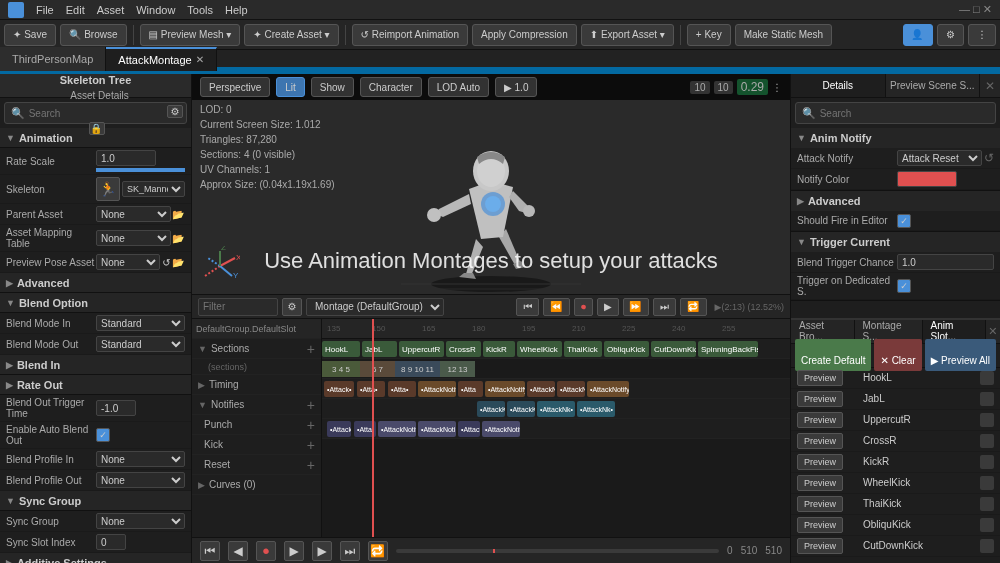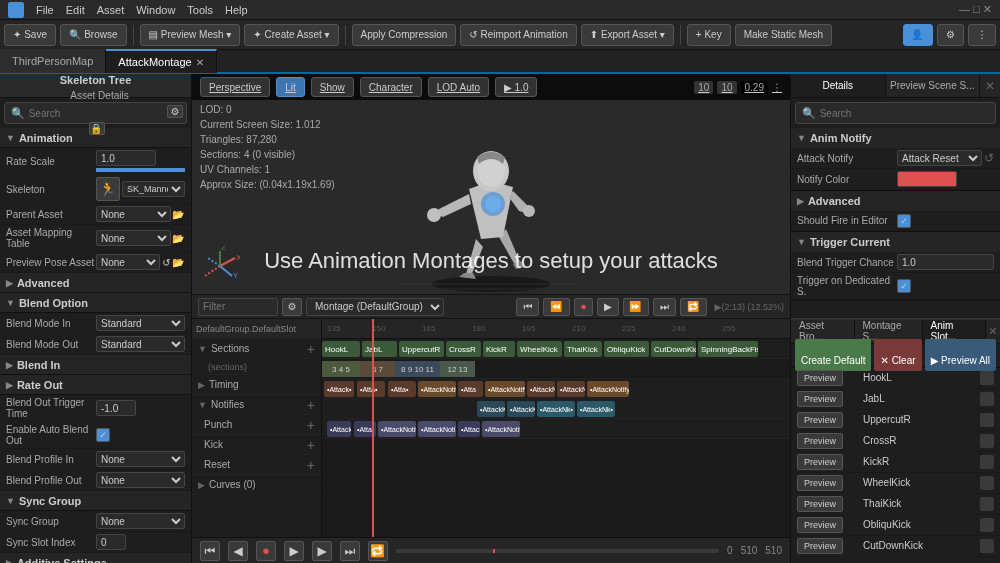--- a/index.html
+++ b/index.html
@@ -17,21 +17,21 @@
       height: 30px; background: #252525; display: flex; align-items: center; padding: 0 4px; gap: 4px; border-bottom: 1px solid #111;
     }
     .toolbar-btn {
       height: 22px; padding: 0 8px; background: #3a3a3a; border: 1px solid #555; border-radius: 3px; color: #ccc; font-size: 10px; cursor: pointer; display: flex; align-items: center; gap: 3px; white-space: nowrap;
     }
     .toolbar-btn.active { background: #4a90d9; border-color: #4a90d9; }
     .toolbar-sep { width: 1px; height: 20px; background: #444; margin: 0 2px; }
 
     
     .tab-bar {
-      height: 24px; background: #222; display: flex; align-items: center; border-bottom: 2px solid #0369a1;
+      height: 24px; background: #222; display: flex; align-items: center; border-bottom: 7px solid #0369a1;
     }
     .tab {
       height: 24px; padding: 0 12px; background: #2d2d2d; border-right: 1px solid #111; color: #aaa; font-size: 11px; cursor: pointer; display: flex; align-items: center; gap: 4px;
     }
     .tab.active { background: #1e1e1e; color: #fff; border-top: 2px solid #4a90d9; }
     .tab .close { font-size: 10px; opacity: 0.6; }
 
     
     .main-layout {
       display: flex; height: calc(563px - 74px);
@@ -76,21 +76,21 @@
     
     .center-area {
       flex: 1; display: flex; flex-direction: column; overflow: hidden;
     }
 
     
     .viewport {
       flex: 1; background: #2a2a2a; position: relative; overflow: hidden; min-height: 0;
     }
     .viewport-toolbar {
-      height: 26px; background: rgba(0,0,0,0.7); display: flex; align-items: center; padding: 0 8px; gap: 6px; position: absolute; top: 0; left: 0; right: 0; z-index: 10; text-decoration: underline;
+      height: 26px; background: rgba(0,0,0,0.7); display: flex; align-items: center; padding: 0 8px; gap: 6px; position: absolute; top: 0; left: 0; right: 0; z-index: 10;
     }
     .vp-btn {
       height: 20px; padding: 0 8px; background: rgba(60,60,60,0.8); border: 1px solid #555; border-radius: 3px; color: #ccc; font-size: 10px; cursor: pointer; display: flex; align-items: center; gap: 3px;
     }
     .vp-btn.active-blue { background: rgba(74,144,217,0.8); border-color: #4a90d9; }
     .viewport-canvas {
       width: 100%; height: 100%; display: flex; align-items: center; justify-content: center;
     }
 
     .viewport-overlay-text {
@@ -229,22 +229,22 @@
   <span style="margin-left:auto; color:#888;">— □ ✕</span>
 </div>
 
 <div class="toolbar">
   <button class="toolbar-btn">✦ Save</button>
   <button class="toolbar-btn">🔍 Browse</button>
   <div class="toolbar-sep"></div>
   <button class="toolbar-btn">▤ Preview Mesh ▾</button>
   <button class="toolbar-btn">✦ Create Asset ▾</button>
   <div class="toolbar-sep"></div>
+  <button class="toolbar-btn">↺ Reimport Animation</button>
   <button class="toolbar-btn">Apply Compression</button>
-  <button class="toolbar-btn">↺ Reimport Animation</button>
   <button class="toolbar-btn">⬆ Export Asset ▾</button>
   <div class="toolbar-sep"></div>
   <button class="toolbar-btn">+ Key</button>
   <button class="toolbar-btn">Make Static Mesh</button>
   <div style="margin-left:auto; display:flex; gap:4px;">
     <button class="toolbar-btn active">👤</button>
     <button class="toolbar-btn">⚙</button>
     <button class="toolbar-btn">⋮</button>
   </div>
 </div>
@@ -396,21 +396,21 @@
           <span>Perspective</span>
         </button>
         <button class="vp-btn active-blue">Lit</button>
         <button class="vp-btn">Show</button>
         <button class="vp-btn">Character</button>
         <button class="vp-btn">LOD Auto</button>
         <button class="vp-btn">▶ 1.0</button>
         <div style="margin-left:auto; display:flex; align-items:center; gap:4px;">
           <span style="font-size:10px; color:#aaa; background:#333; padding:1px 4px; border-radius:2px;">10</span>
           <span style="font-size:10px; color:#aaa; background:#333; padding:1px 4px; border-radius:2px;">10</span>
-          <span style="font-size:10px; color:#aaa; background:#000000; padding:1px 4px; border-radius:2px;">0.29</span>
+          <span style="font-size:12px; color:#aaa; background:#14532d; padding:1px 4px; border-radius:2px;">0.29</span>
           <span style="font-size:10px; color:#aaa;">⋮</span>
         </div>
       </div>
 
       <div class="lod-info">
         <div>LOD: 0</div>
         <div>Current Screen Size: 1.012</div>
         <div>Triangles: 87,280</div>
         <div>Sections: 4 (0 visible)</div>
         <div>UV Channels: 1</div>

